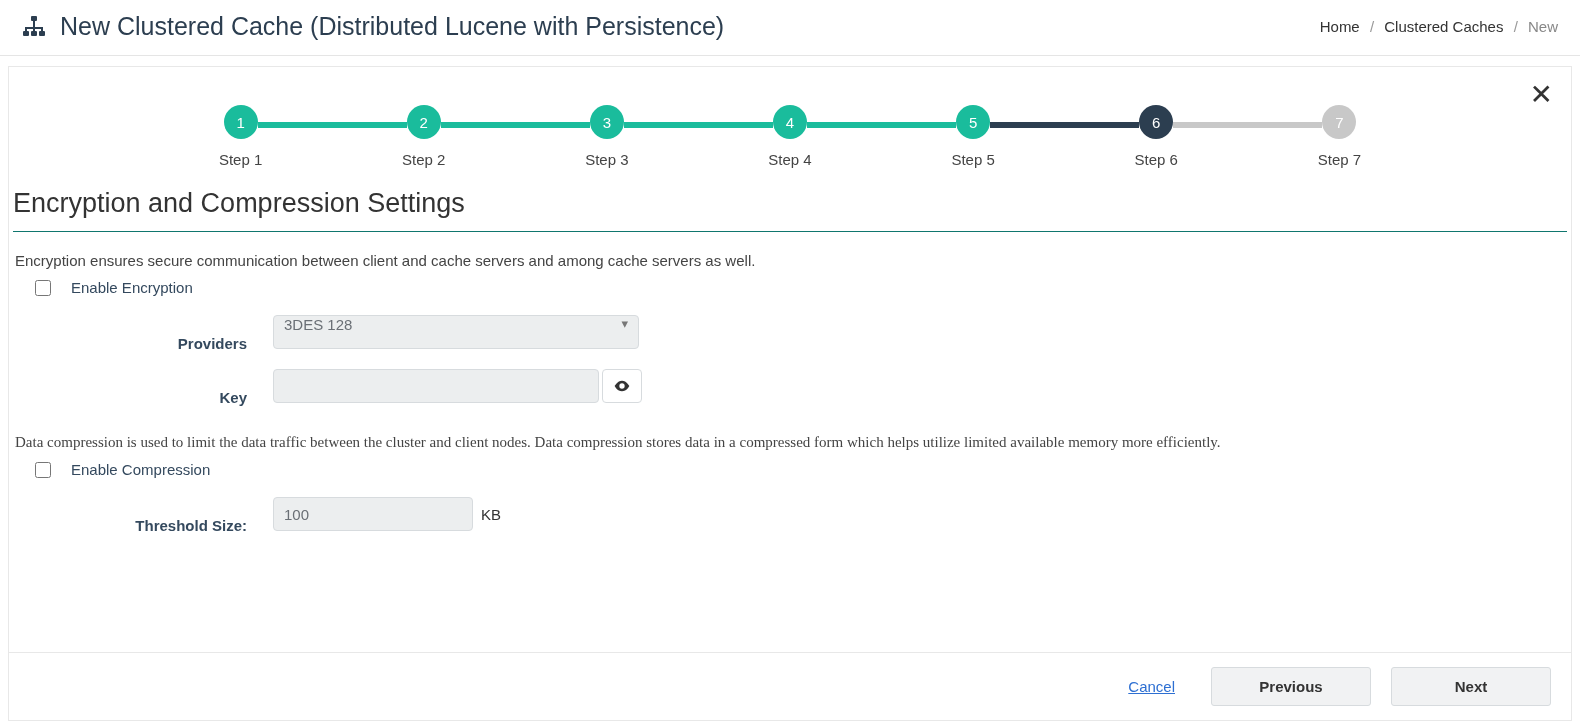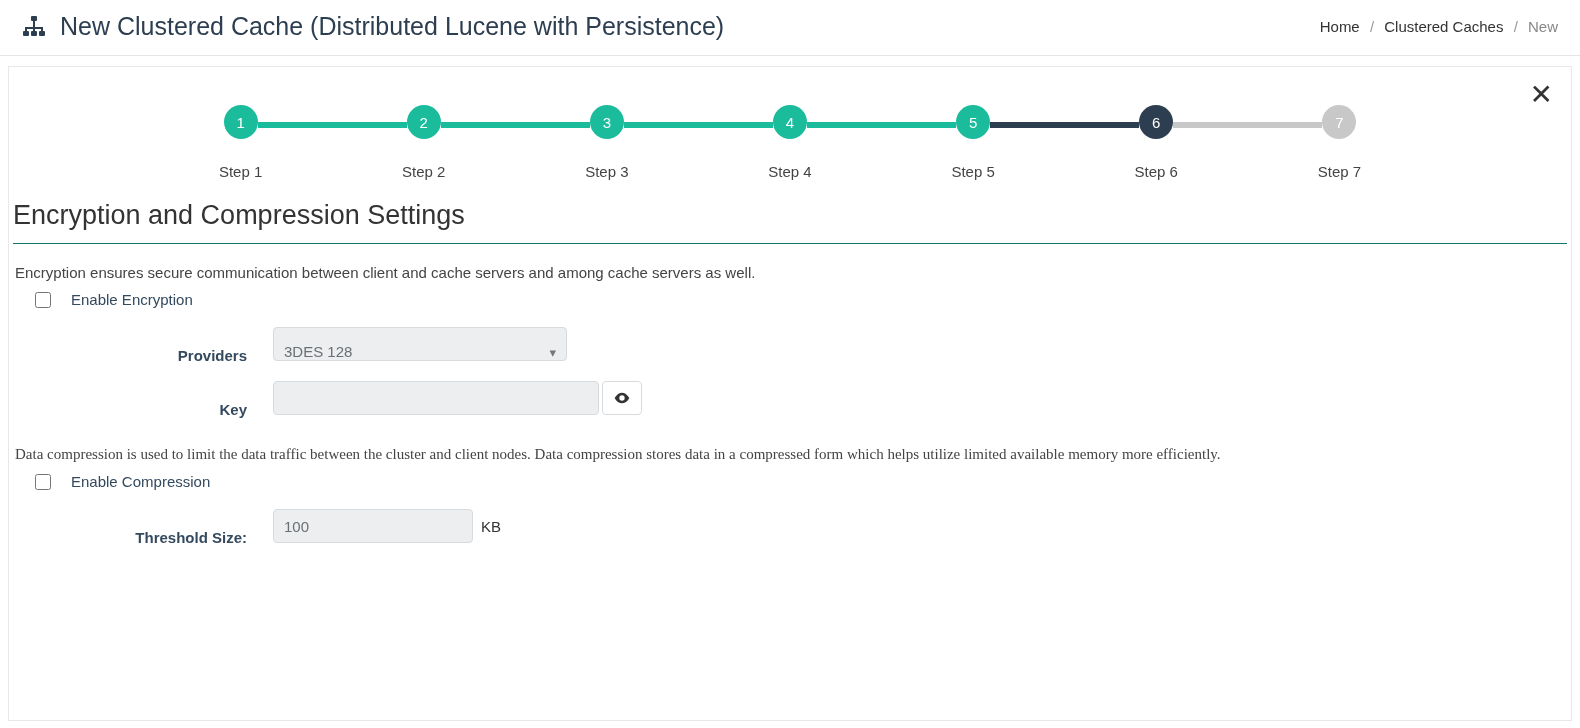--- a/index.html
+++ b/index.html
@@ -74,21 +74,21 @@
     .step-line {
       position: absolute;
       top: 17px;
       left: calc(50% + 17px);
       right: calc(-50% + 17px);
       height: 6px;
       z-index: 1;
     }
     .step:last-child .step-line { display: none; }
     .step-label {
-      margin-top: 24px;
+      margin-top: 12px;
       font-size: 15px;
       color: #444;
     }
     .c-done .step-circle { background: #1abc9c; }
     .c-active .step-circle { background: #2c3e50; }
     .c-pending .step-circle { background: #c8c8c8; color: #fff; }
     .l-done { background: #1abc9c; }
     .l-active { background: #2c3e50; }
     .l-pending { background: #c8c8c8; }
 
@@ -134,23 +134,23 @@
     .select-box, .text-input, .num-input {
       background: #eceeef;
       border: 1px solid #d7dbde;
       border-radius: 4px;
       height: 34px;
       padding: 0 10px;
       color: #6a6f75;
       font-size: 15px;
     }
     .select-box {
-      width: 294px;
-      display: flex;
-      align-items: flex-end;
+      width: 366px;
+      display: flex;
+      align-items: flex-start;
       justify-content: space-between;
       cursor: default;
     }
     .chevron { color: #777; font-size: 13px; }
     .text-input { width: 326px; }
     .input-group { display: flex; align-items: center; gap: 0; }
     .eye-btn {
       width: 40px;
       height: 34px;
       border: 1px solid #d7dbde;
@@ -275,13 +275,18 @@
       <span class="checkbox-label">Enable Compression</span>
     </div>
 
     <div class="form-row">
       <div class="form-label">Threshold Size:</div>
       <input type="text" class="num-input" value="100" style="">
       <span class="unit-label">KB</span>
     </div>
   </div>
 
+  <div class="footer-bar">
+    <a class="cancel-link">Cancel</a>
+    <button class="nav-btn">Previous</button>
+    <button class="nav-btn">Next</button>
+  </div>
 </div>
 
 </body></html>

